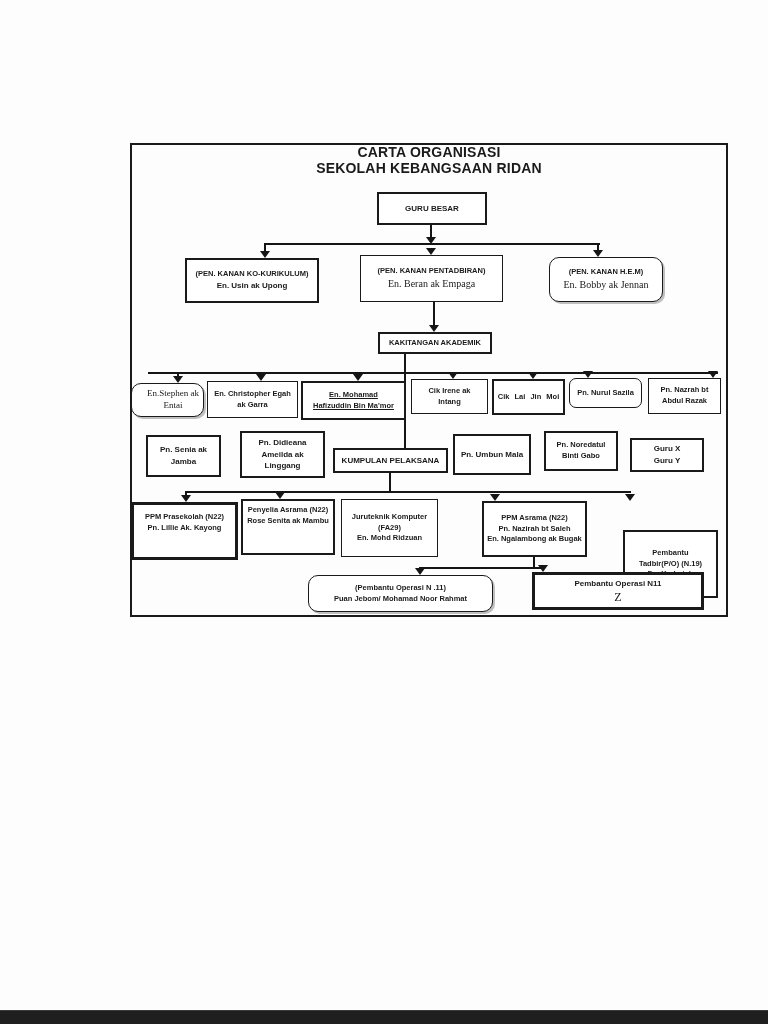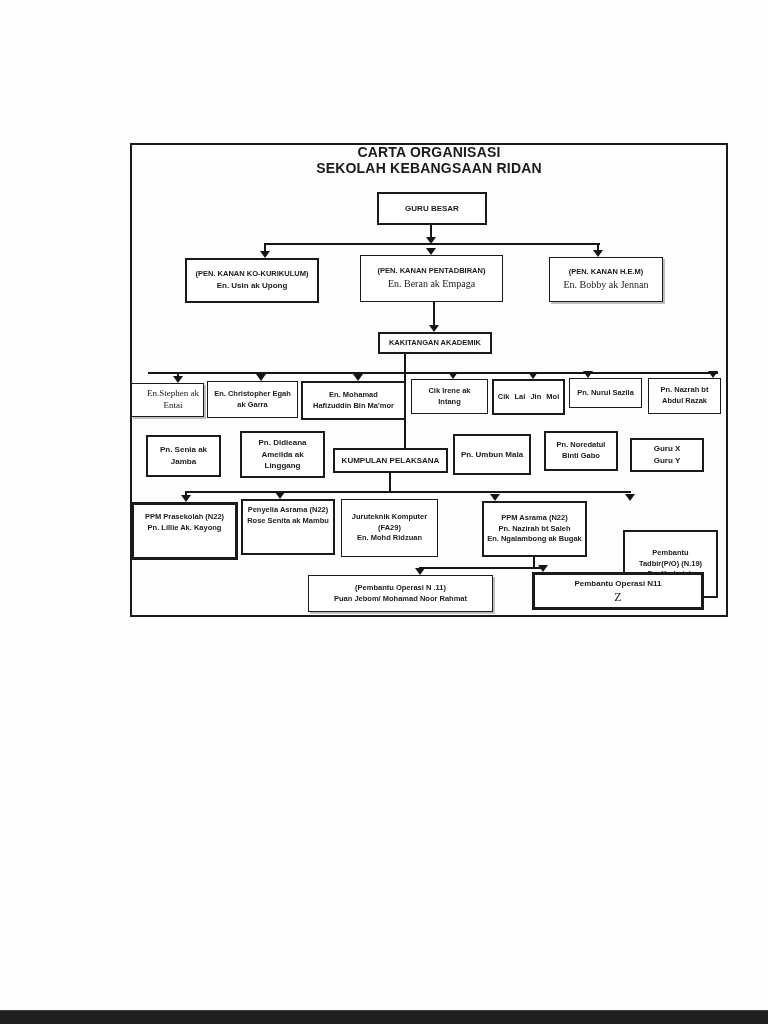--- a/index.html
+++ b/index.html
@@ -11,21 +11,21 @@
         display:flex;flex-direction:column;align-items:flex-start;justify-content:center;text-align:center;}
   .node div{width:100%;}
   .ln{font-weight:bold;font-size:7.5px;line-height:1.45;font-family:"Liberation Sans",sans-serif;}
   .s8{font-size:8px;}
   .serif{font-family:"Liberation Serif",serif;}
   .f9{font-size:9px;line-height:1.3;}
   .f10{font-size:10px;line-height:1.4;}
   .f12{font-size:12px;line-height:1.2;}
   .ws{word-spacing:3px;}
   .b2{border-width:2px;} .b25{border-width:2.5px;} .b3{border-width:3px;}
-  .sh{box-shadow:2px 2px 0 rgba(140,140,140,.55);}
+  .sh{box-shadow:2px 2px 0 rgba(140,140,140,.55);border-radius:10px;}
   .hl,.vl{position:absolute;background:#151515;}
   .hl{height:2px;} .vl{width:2px;}
   .ar{position:absolute;width:0;height:0;border-left:5px solid transparent;
       border-right:5px solid transparent;border-top:7px solid #151515;}
   .scanbar{position:absolute;left:0;top:1010px;width:768px;height:14px;background:#1f1f1f;border-top:1px solid #3a3a3a;}
 </style>
 </head>
 <body>
 
 <div id="page">
@@ -97,32 +97,32 @@
   </div>
 
   <div class="node sh" style="left:131px;top:383px;width:73px;height:34px;padding-left:11px;">
     <div class="serif f9">En.Stephen ak</div>
     <div class="serif f9">Entai</div>
   </div>
   <div class="node" style="left:207px;top:381px;width:91px;height:37px;">
     <div class="ln">En. Christopher Egah</div>
     <div class="ln">ak Garra</div>
   </div>
-  <div class="node b25" style="left:301px;top:381px;width:105px;height:39px;">
+  <div class="node b25" style="left:301px;top:381px;width:105px;height:39px;text-decoration:underline;">
     <div class="ln">En. Mohamad</div>
     <div class="ln">Hafizuddin Bin Ma'mor</div>
   </div>
   <div class="node" style="left:411px;top:379px;width:77px;height:35px;">
     <div class="ln">Cik Irene ak</div>
     <div class="ln">Intang</div>
   </div>
   <div class="node b2" style="left:492px;top:379px;width:73px;height:36px;">
     <div class="ln ws">Cik Lai Jin Moi</div>
   </div>
-  <div class="node" style="left:569px;top:378px;width:73px;height:30px;">
+  <div class="node" style="left:569px;top:378px;width:73px;height:30px;border-radius:7px;">
     <div class="ln">Pn. Nurul Sazila</div>
   </div>
   <div class="node" style="left:648px;top:378px;width:73px;height:36px;">
     <div class="ln">Pn. Nazrah bt</div>
     <div class="ln">Abdul Razak</div>
   </div>
 
   <div class="node b2" style="left:146px;top:435px;width:75px;height:42px;">
     <div class="ln s8">Pn. Senia ak</div>
     <div class="ln s8">Jamba</div>

